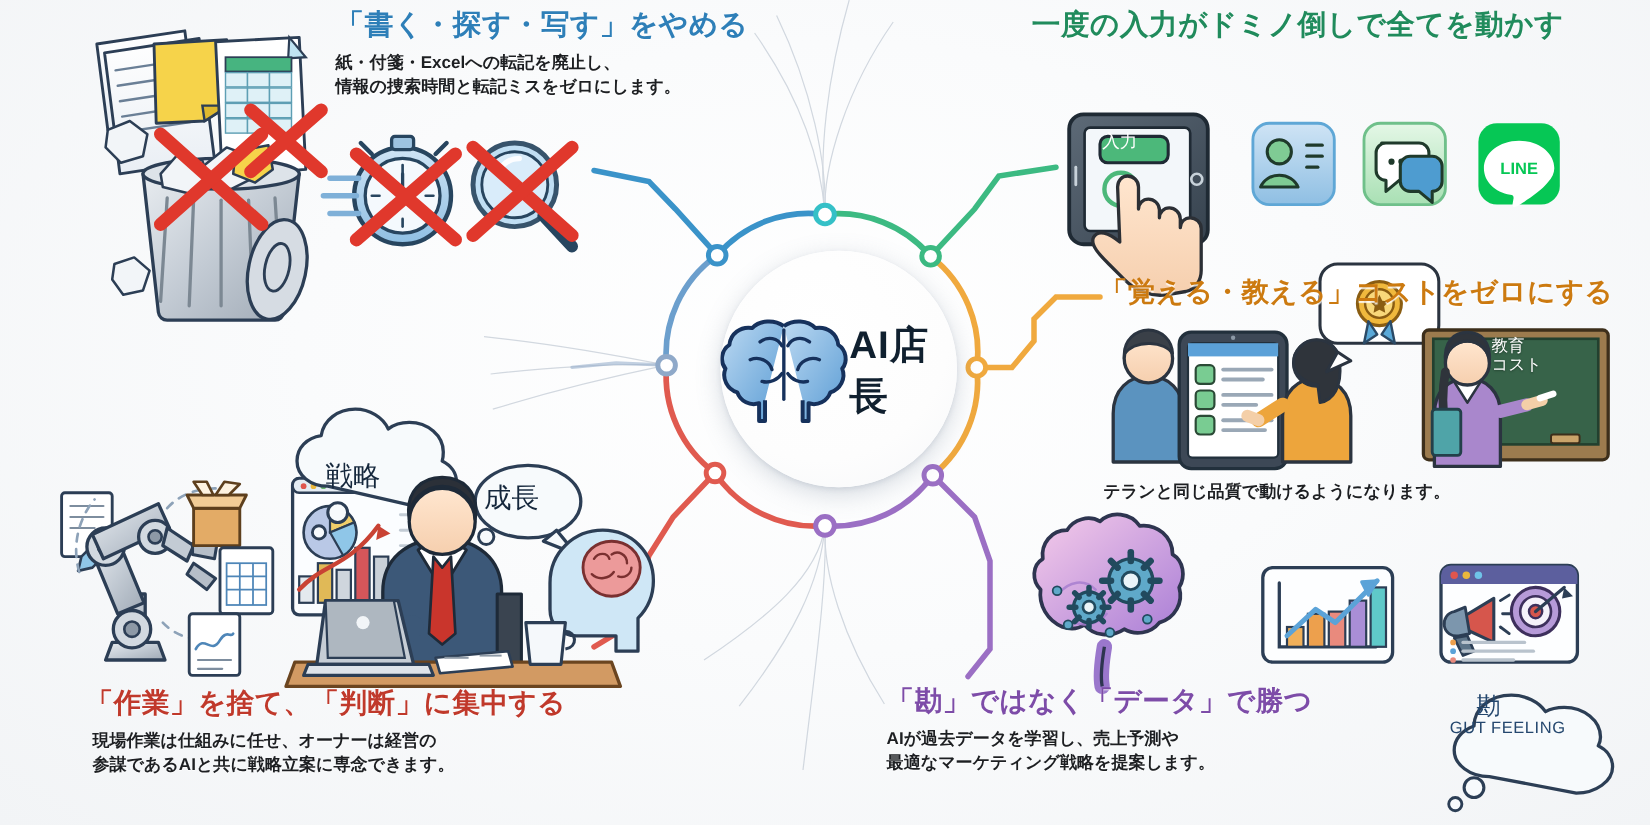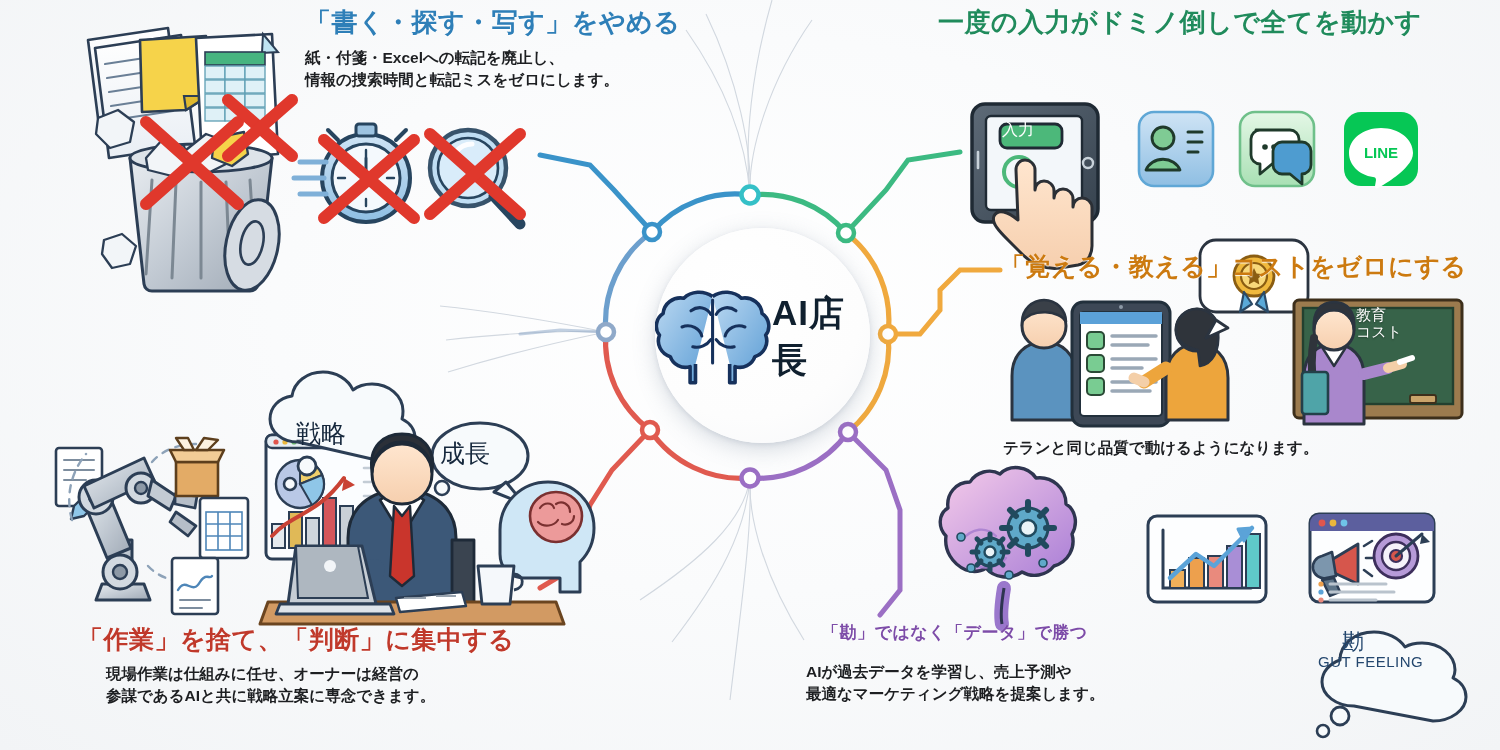--- a/index.html
+++ b/index.html
@@ -654,24 +654,24 @@
   </div>
 
   <div class="abs headline" style="left:938px;top:8px;font-size:26px;color:#208b5c;z-index:5;">一度の入力がドミノ倒しで全てを動かす</div>
 
   <div class="abs headline" style="left:1000px;top:252px;font-size:25px;color:#cc7a10;z-index:5;">「覚える・教える」コストをゼロにする</div>
   <div class="abs body-txt" style="left:1003px;top:437px;z-index:5;">
     <div>テランと同じ品質で動けるようになります。</div>
   </div>
 
   <div class="abs headline" style="left:78px;top:625px;font-size:25px;color:#c0392b;z-index:5;">「作業」を捨て、「判断」に集中する</div>
-  <div class="abs body-txt" style="left:84px;top:663px;z-index:5;margin-left:22px;">
+  <div class="abs body-txt" style="left:84px;top:663px;z-index:5;">
     <div>現場作業は仕組みに任せ、オーナーは経営の</div>
     <div>参謀であるAIと共に戦略立案に専念できます。</div>
   </div>
 
-  <div class="abs headline" style="left:806px;top:623px;font-size:17px;color:#7d4ca8;z-index:5;margin-left:16px;">「勘」ではなく「データ」で勝つ</div>
+  <div class="abs headline" style="left:806px;top:623px;font-size:25px;color:#7d4ca8;z-index:5;">「勘」ではなく「データ」で勝つ</div>
   <div class="abs body-txt" style="left:806px;top:661px;z-index:5;">
     <div>AIが過去データを学習し、売上予測や</div>
     <div>最適なマーケティング戦略を提案します。</div>
   </div>
 
 </div>
 
 </body></html>

